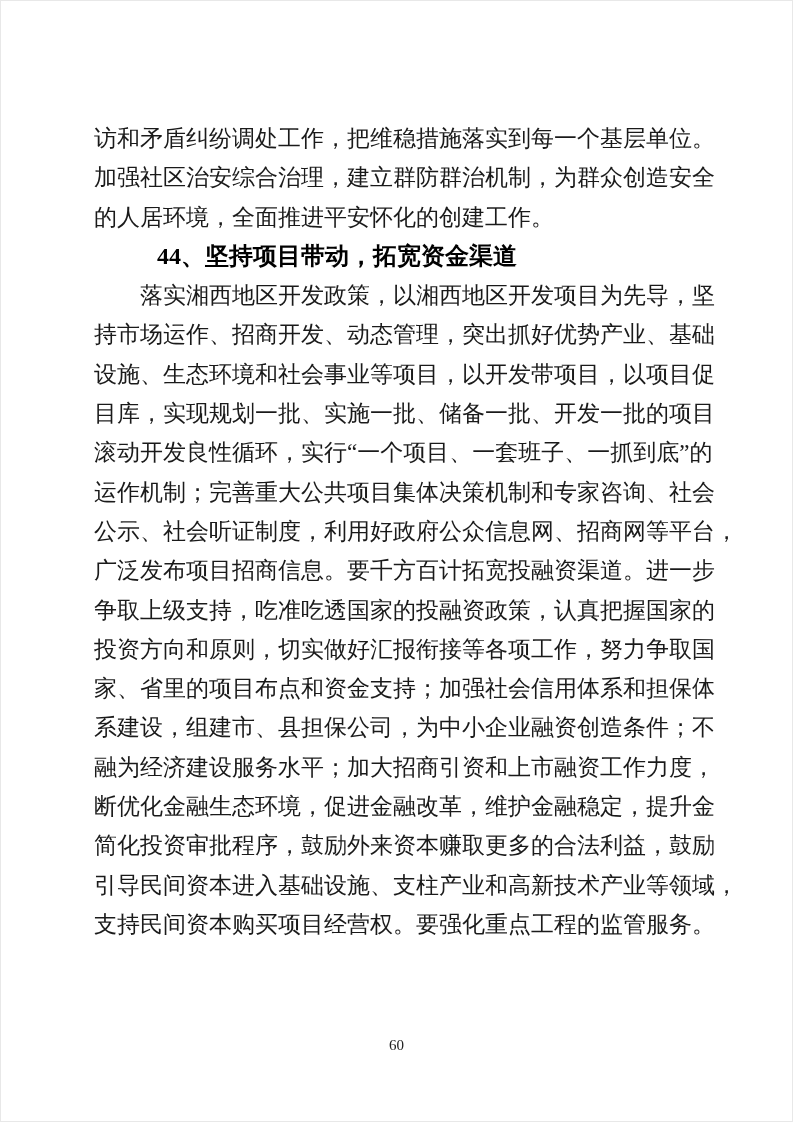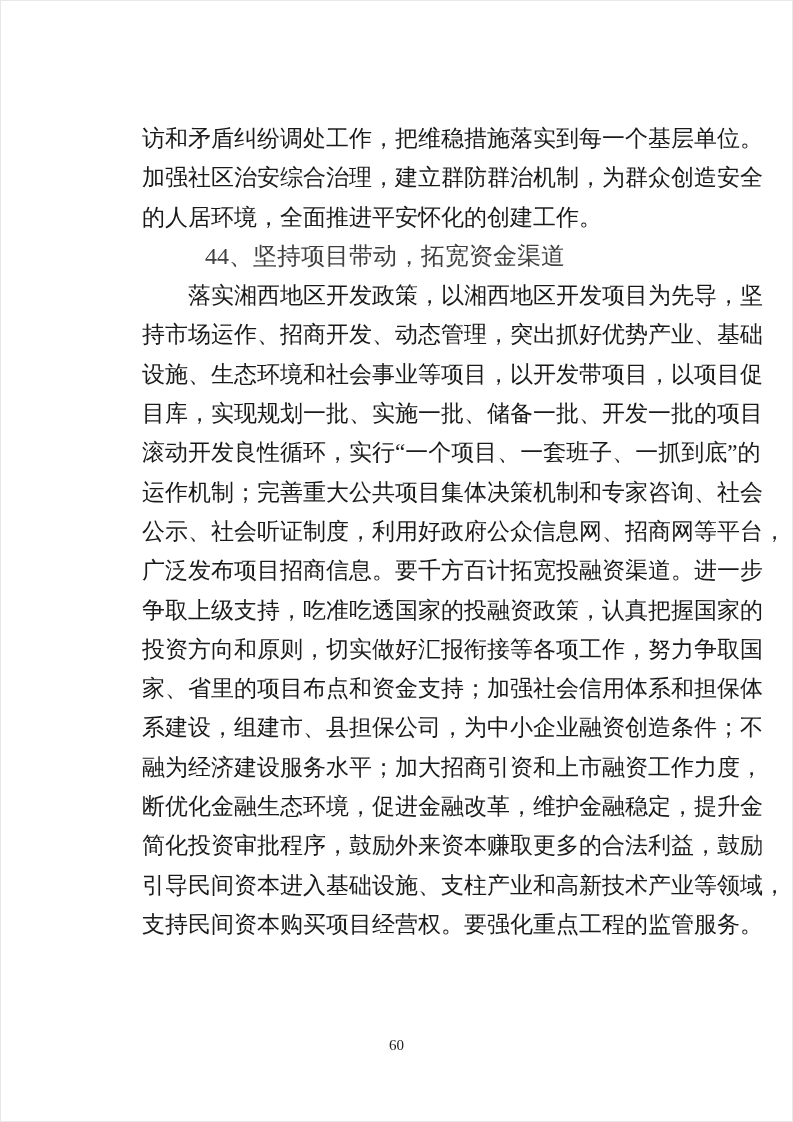--- a/index.html
+++ b/index.html
@@ -23,46 +23,45 @@
   }
   .content {
     position: absolute;
     left: 93px;
     top: 118px;
     width: 608px;
     color: #1a1a1a;
     font-size: 23px;
     line-height: 39.3px;
     letter-spacing: 0;
-    margin-left: 48px;
   }
   .tline {
     text-align: justify;
     text-align-last: justify;
     text-justify: inter-ideograph;
     white-space: nowrap;
     height: 39.3px;
     overflow: visible;
   }
   .tline.para-end {
     text-align-last: left;
   }
   .tline.first-indent {
     text-indent: 46px;
     font-family: Liberation Serif, serif;
   }
   .heading {
-    font-weight: normal;
+    font-weight: bold;
     font-size: 24px;
     text-align: right;
     text-align-last: left;
     text-indent: 63px;
     height: 39.3px;
     white-space: nowrap;
-    color: #404040;
+    color: #000000;
   }
   .page-number {
     position: absolute;
     left: 0;
     right: 0;
     top: 1036px;
     text-align: center;
     font-size: 15px;
     color: #222222;
     font-family: "Liberation Serif", "DejaVu Serif", serif;

